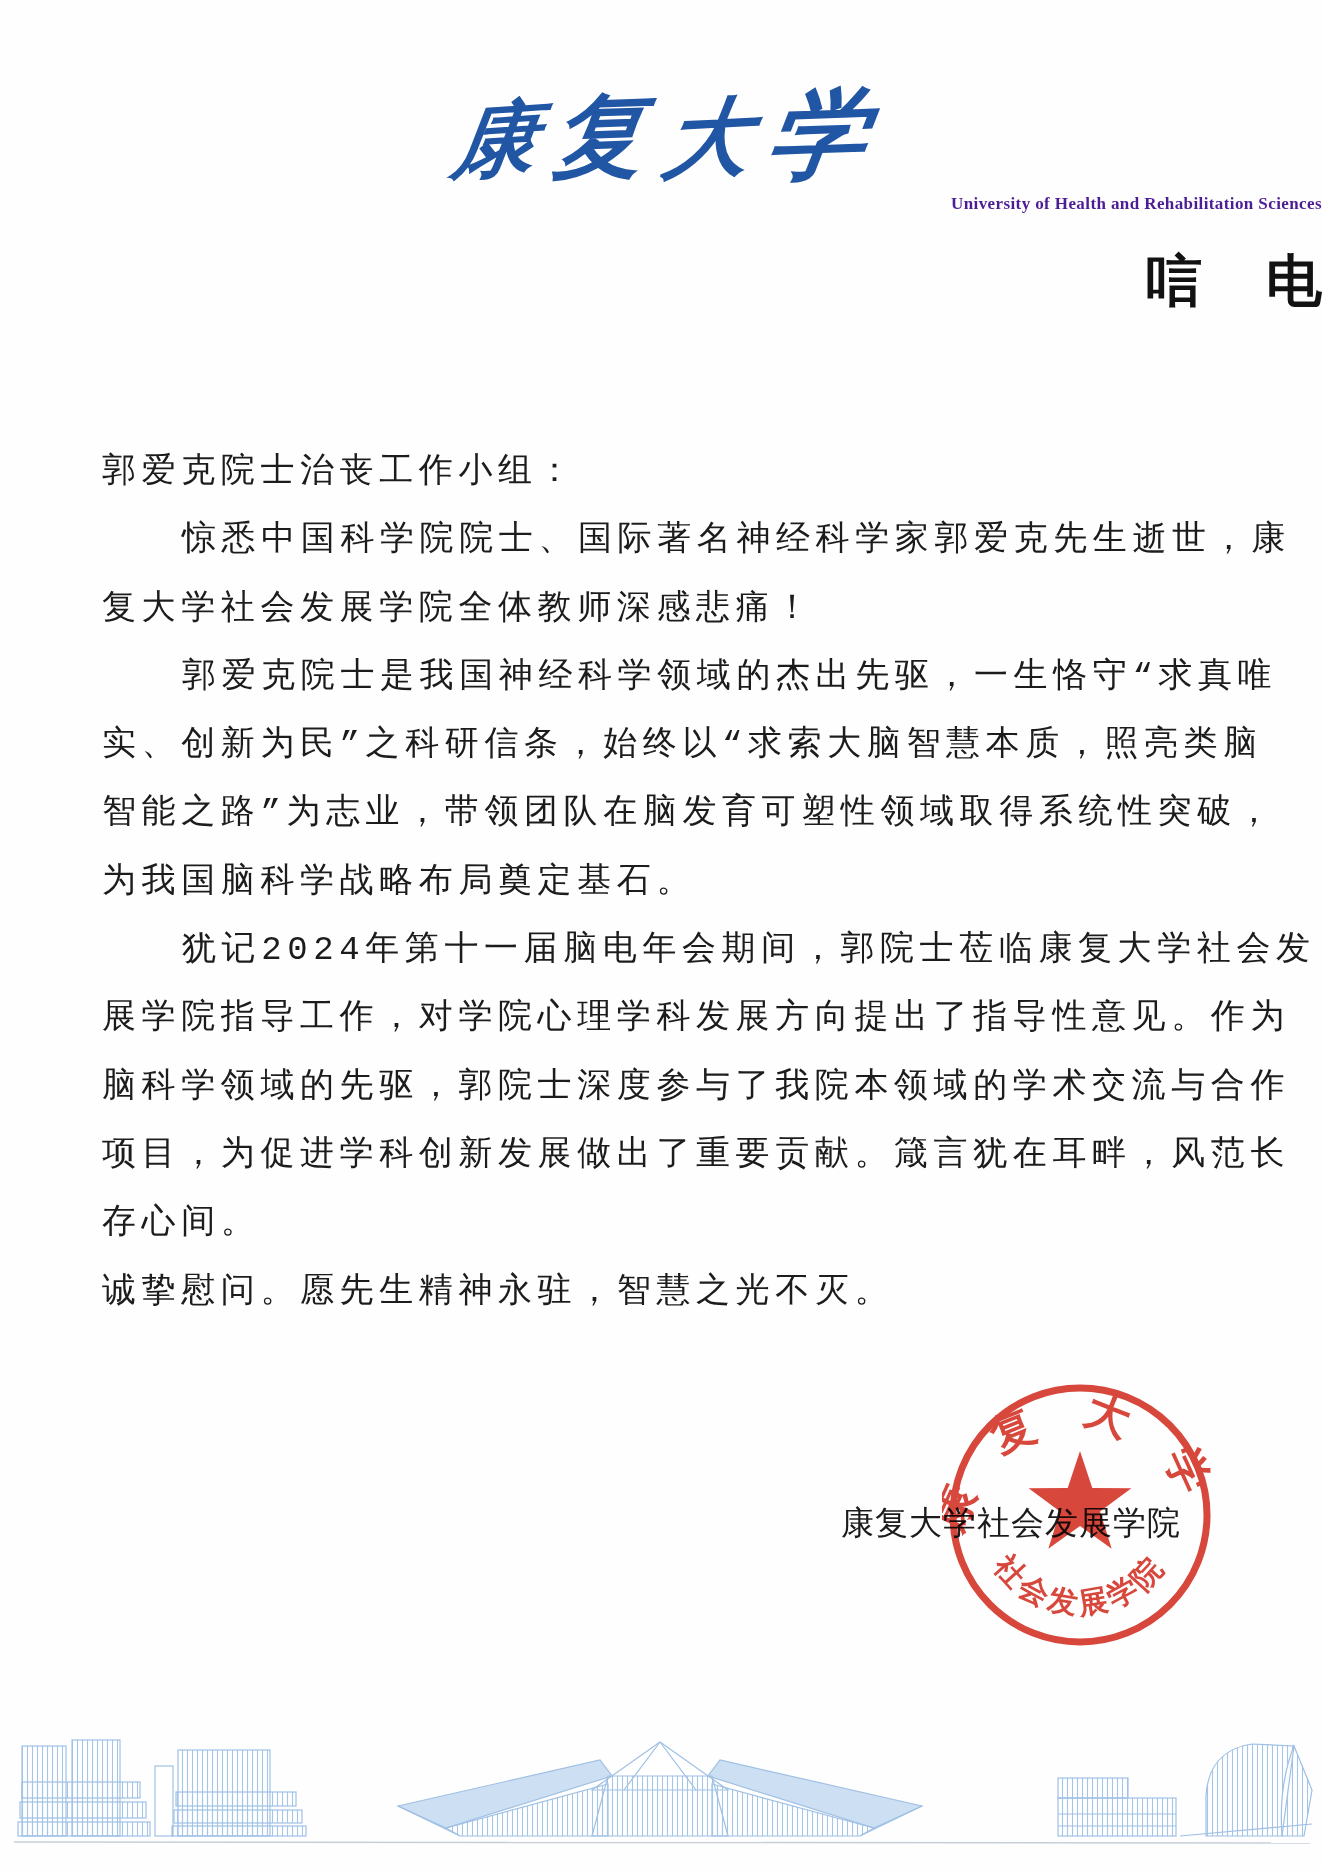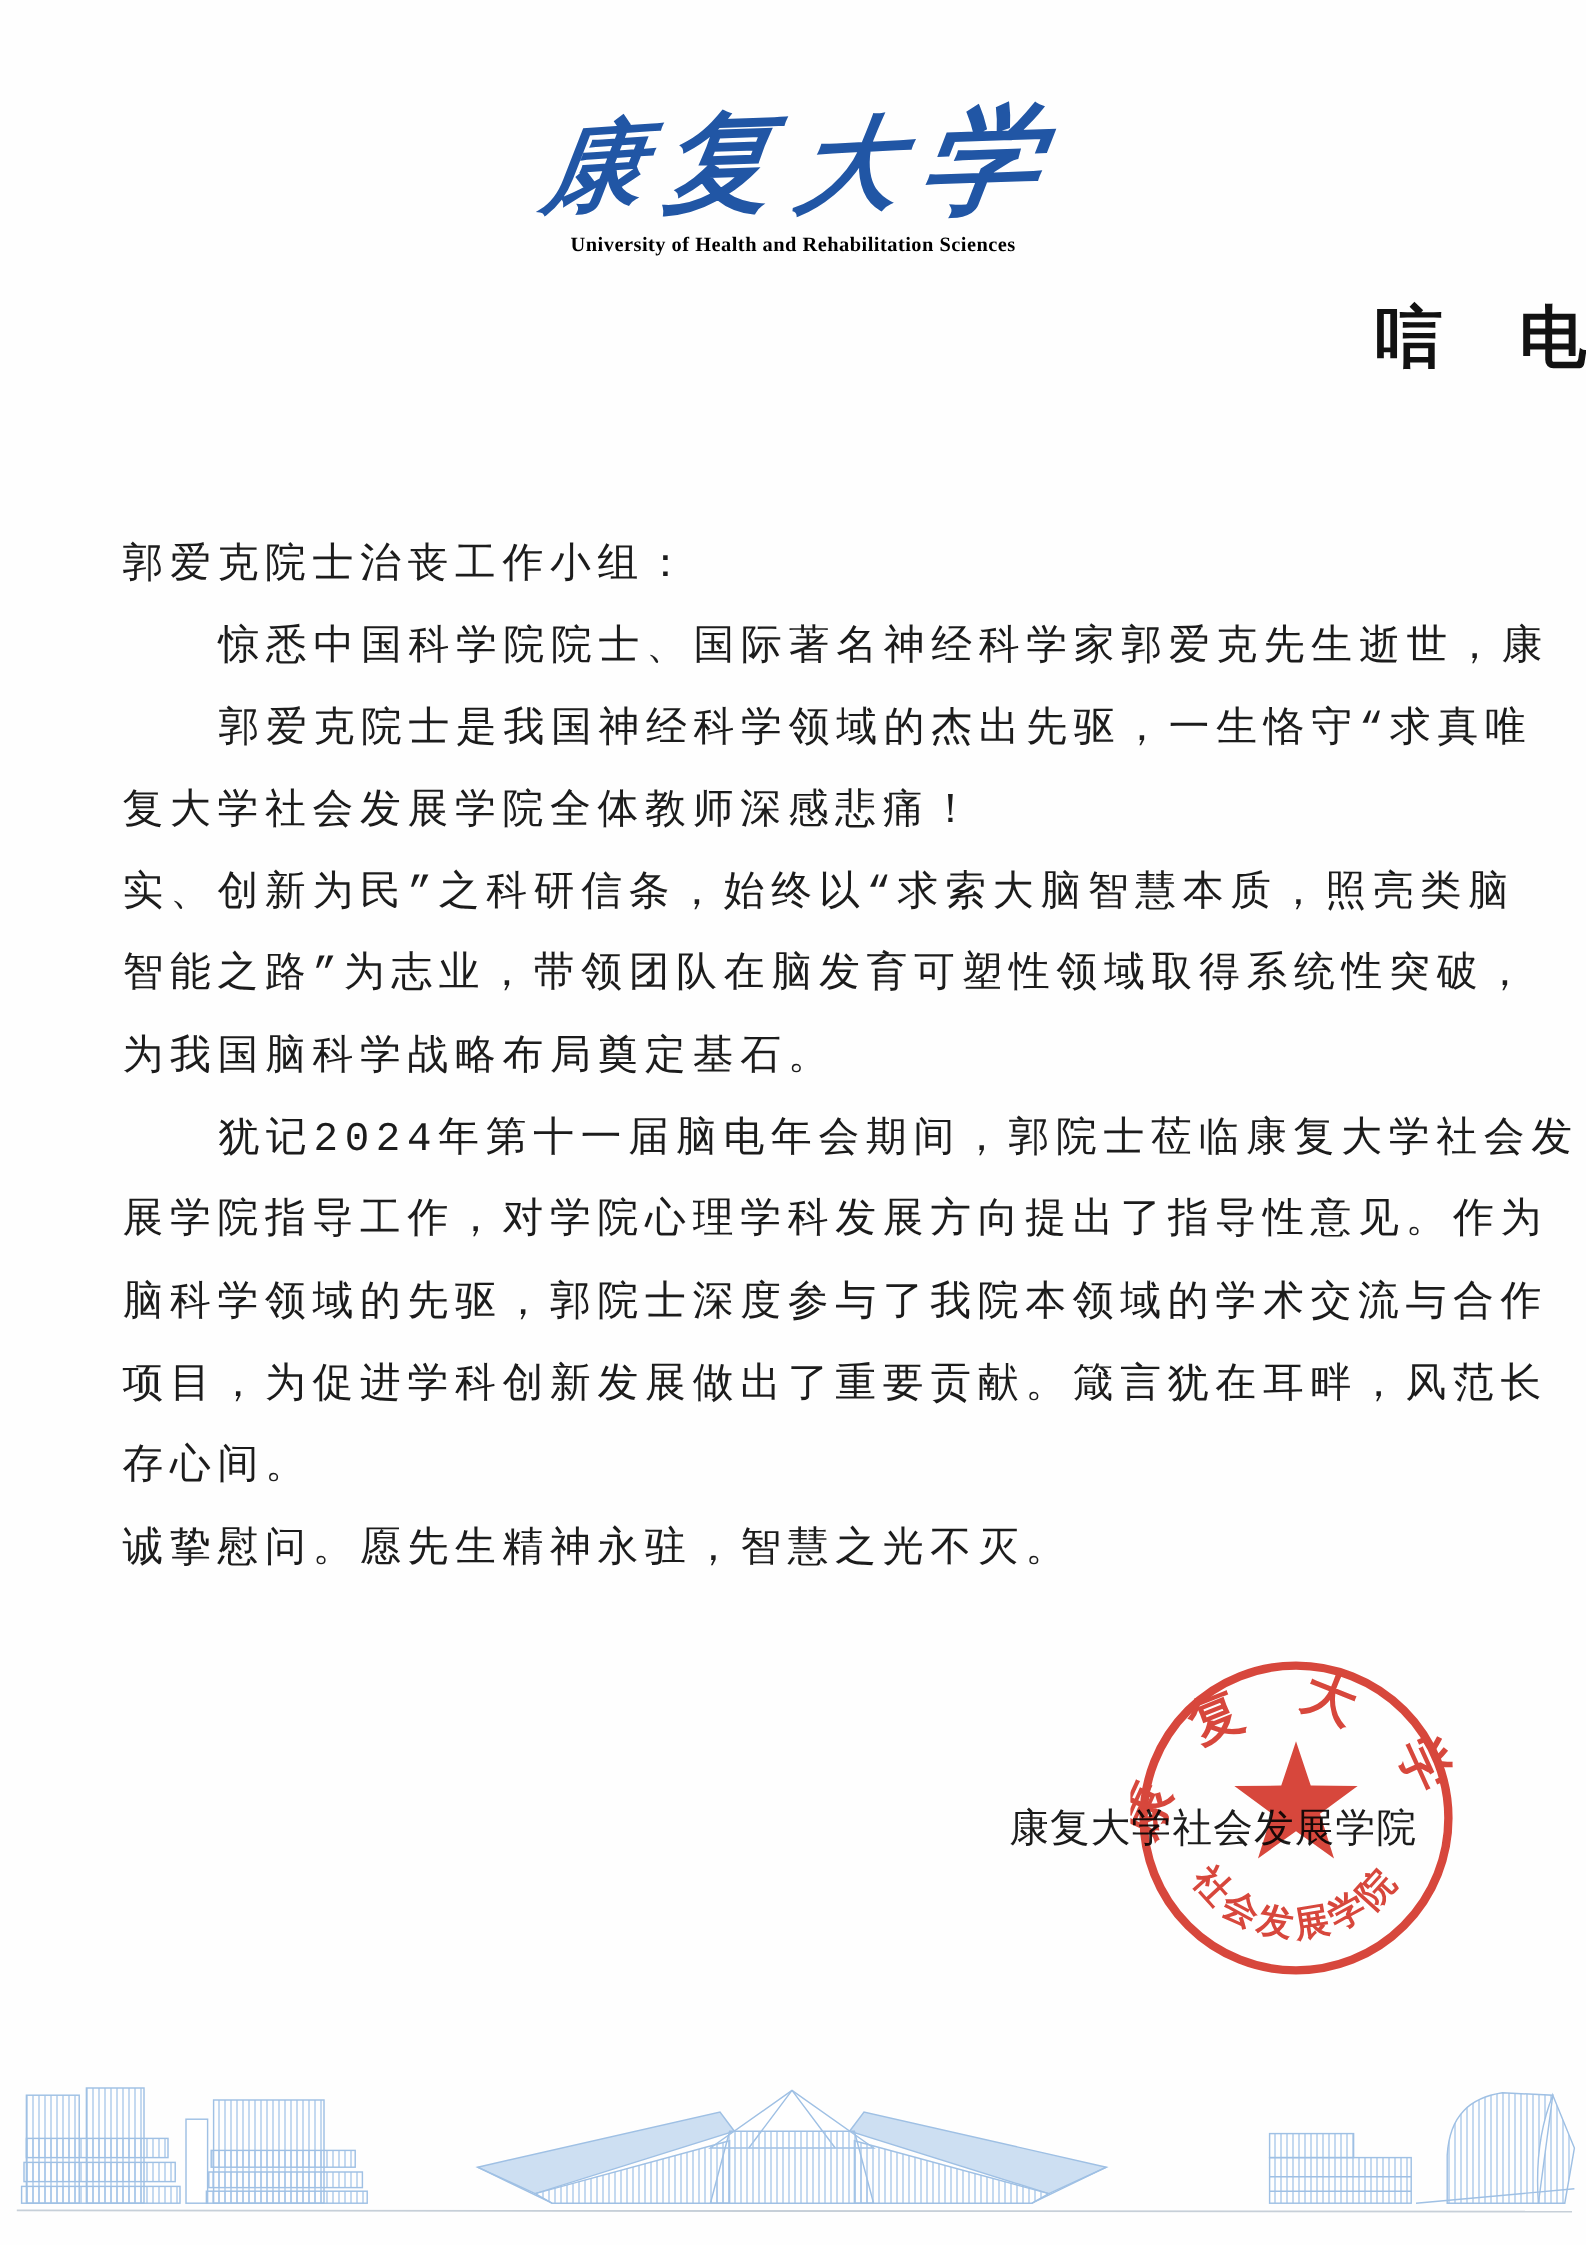--- a/index.html
+++ b/index.html
@@ -22,21 +22,21 @@
     white-space:nowrap;
   }
   .logo-calligraphy span{display:inline-block;transform:skewX(-10deg);}
   .logo-calligraphy .c0{font-size:82px;transform:skewX(-12deg) rotate(-4deg);margin-right:16px;}
   .logo-calligraphy .c1{font-size:92px;transform:skewX(-10deg) rotate(-2deg);margin-right:20px;}
   .logo-calligraphy .c2{font-size:86px;transform:skewX(-12deg) rotate(-3deg);margin-right:18px;}
   .logo-calligraphy .c3{font-size:98px;transform:skewX(-10deg) rotate(-2deg);}
   .logo-english{
     margin-top:4px;
     font-size:17px;font-weight:bold;
-    color:#000000;letter-spacing:0.4px;
+    color:#4c1d95;letter-spacing:0.4px;text-align:right;
   }
   
   .title{
     position:absolute;top:244px;left:0;width:100%;
     text-align:right;font-size:56px;font-weight:bold;color:#121212;
     white-space:nowrap;
   }
   .title .t2{margin-left:50px;}
   
   .body-text{
@@ -75,22 +75,22 @@
   </div>
 
   <div class="title">
     <span class="t1">唁</span>
     <span class="t2">电</span>
   </div>
 
   <div class="body-text">
       <div class="line">郭爱克院士治丧工作小组：</div>
       <div class="line indent">惊悉中国科学院院士、国际著名神经科学家郭爱克先生逝世，康</div>
+      <div class="line">复大学社会发展学院全体教师深感悲痛！</div>
       <div class="line indent">郭爱克院士是我国神经科学领域的杰出先驱，一生恪守“求真唯</div>
-      <div class="line">复大学社会发展学院全体教师深感悲痛！</div>
       <div class="line">实、创新为民”之科研信条，始终以“求索大脑智慧本质，照亮类脑</div>
       <div class="line">智能之路”为志业，带领团队在脑发育可塑性领域取得系统性突破，</div>
       <div class="line">为我国脑科学战略布局奠定基石。</div>
       <div class="line indent">犹记2024年第十一届脑电年会期间，郭院士莅临康复大学社会发</div>
       <div class="line">展学院指导工作，对学院心理学科发展方向提出了指导性意见。作为</div>
       <div class="line">脑科学领域的先驱，郭院士深度参与了我院本领域的学术交流与合作</div>
       <div class="line">项目，为促进学科创新发展做出了重要贡献。箴言犹在耳畔，风范长</div>
       <div class="line">存心间。</div>
       <div class="line">诚挚慰问。愿先生精神永驻，智慧之光不灭。</div>
     </div>

